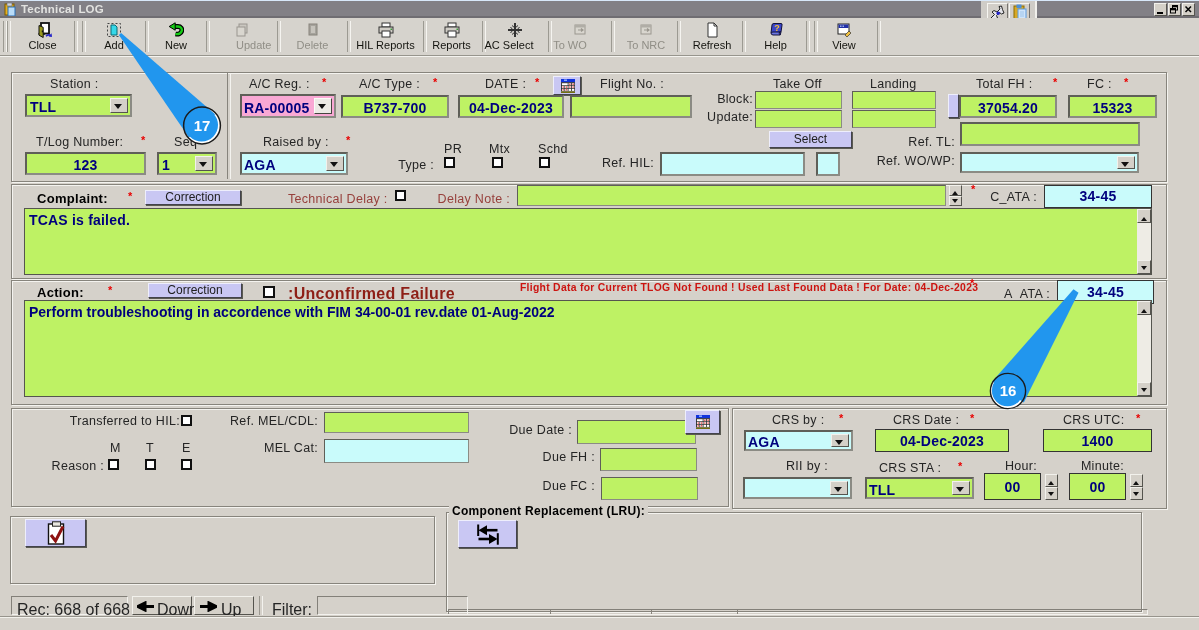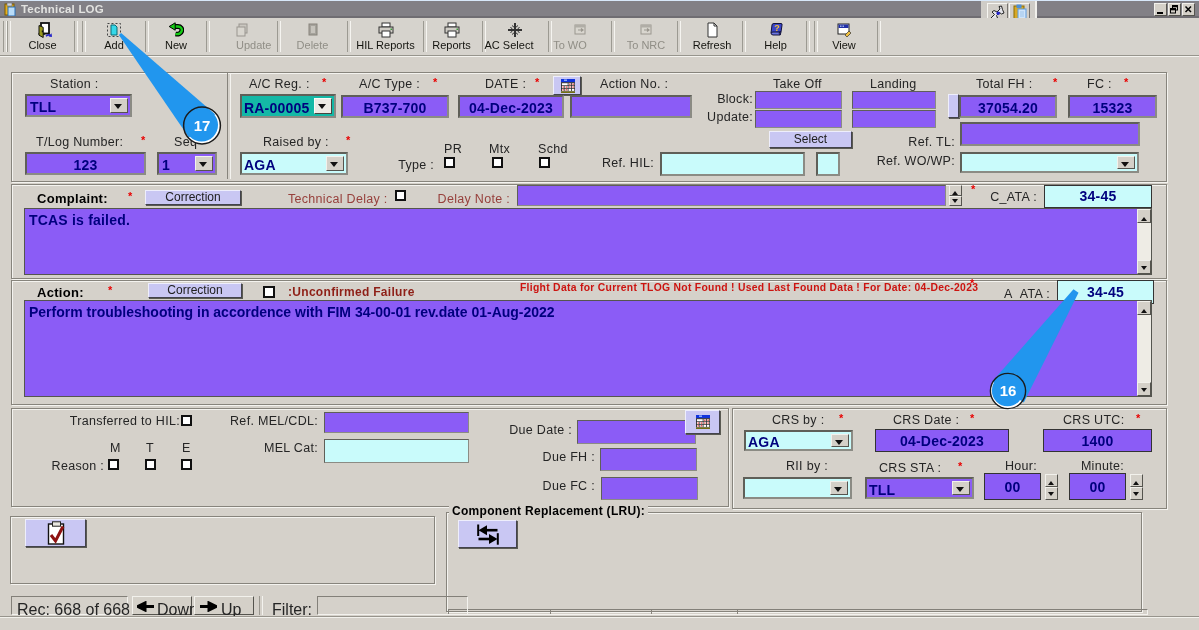--- a/index.html
+++ b/index.html
@@ -2,21 +2,21 @@
 <html><head>
 <meta charset="utf-8">
 <style>
 html,body{margin:0;padding:0;}
 body{width:1199px;height:630px;position:relative;overflow:hidden;background:#d5d1ca;font-family:"Liberation Sans",sans-serif;}
 .ab{position:absolute;}
 .lab{position:absolute;font-size:12.5px;letter-spacing:0.3px;color:#252525;white-space:nowrap;}
 .sm{font-size:16px;letter-spacing:0;}
 .mar{color:#97403c;}
 .red{color:#e80000;font-size:11px;font-weight:bold;}
-.tb{position:absolute;background:#8b5cf6;border:2px solid;border-color:#5f5f58 #8b8b84 #8b8b84 #5f5f58;box-sizing:border-box;}
+.tb{position:absolute;background:#bef264;border:2px solid;border-color:#5f5f58 #8b8b84 #8b8b84 #5f5f58;box-sizing:border-box;}
 .cy{background:#c9fbfb;}
 .nb{color:#00007e;font-weight:bold;font-size:14px;letter-spacing:0.2px;}
 .grp{position:absolute;border:1px solid #87847c;box-shadow:1px 1px 0 #f4f3ef, inset 1px 1px 0 #f4f3ef;}
 .btn{position:absolute;background:#c9c7f3;border:1px solid;border-color:#eeeefc #43434b #43434b #eeeefc;box-shadow:1px 1px 0 #5a5a52;box-sizing:border-box;text-align:center;color:#202020;}
 .cb{position:absolute;width:11px;height:11px;background:#fff;border:2px solid #101010;box-sizing:border-box;}
 .dd{position:absolute;top:2px;right:2px;bottom:2px;width:16px;background:#d4d0c8;border:1px solid;border-color:#f2f1ec #55544e #55544e #f2f1ec;}
 .dd:after{content:"";position:absolute;left:3px;top:5px;border:4.5px solid transparent;border-top:5.5px solid #111;}
 .tbtn{position:absolute;top:20px;height:33px;text-align:center;font-size:11px;color:#14140f;}
 .tsep{position:absolute;top:21px;height:31px;width:2px;border-left:1px solid #9c9a92;border-right:1px solid #f5f4f0;}
 .dis{color:#908e86;}
@@ -221,21 +221,21 @@
 <div class="lab" style="left:174px;top:135px;">Seq</div>
 <div class="tb" style="left:25px;top:152px;width:121px;height:23px;">
     <span class="nb" style="position:absolute;left:0;right:0;top:3px;text-align:center;">123</span>
   </div>
 <div class="tb" style="left:157px;top:152px;width:60px;height:23px;">
     <span class="nb" style="position:absolute;left:3px;top:3px;">1</span>
     <div class="dd"></div>
   </div>
 <div class="lab" style="left:249px;top:77px;">A/C Reg. :</div>
 <span class="red ab" style="left:322px;top:76px;">*</span>
-<div class="tb" style="left:240px;top:94px;width:96px;height:24px;background:#14b8a6;">
+<div class="tb" style="left:240px;top:94px;width:96px;height:24px;background:#f9a8d4;">
     <span class="nb" style="position:absolute;left:2px;top:4px;">RA-00005</span>
     <div class="dd" style="background:#eceae5;border-color:#fafaf7 #45443f #45443f #fafaf7;"></div>
   </div>
 <div class="lab" style="left:359px;top:77px;">A/C Type :</div>
 <span class="red ab" style="left:433px;top:76px;">*</span>
 <div class="tb" style="left:341px;top:95px;width:108px;height:23px;">
     <span class="nb" style="position:absolute;left:0;right:0;top:3px;text-align:center;">B737-700</span>
   </div>
 <div class="lab" style="left:485px;top:77px;">DATE :</div>
 <span class="red ab" style="left:535px;top:76px;">*</span>
@@ -266,21 +266,21 @@
         <rect x="11.5" y="7.4" width="1.3" height="1.3"></rect>
         <rect x="1.6" y="10.2" width="1.3" height="1.3"></rect>
         <rect x="4.9" y="10.2" width="1.3" height="1.3"></rect>
       </g>
       <rect y="12.4" width="14" height="1.6" fill="#726f12"></rect>
     </svg>
   </div>
 <div class="tb" style="left:458px;top:95px;width:106px;height:23px;">
     <span class="nb" style="position:absolute;left:0;right:0;top:3px;text-align:center;">04-Dec-2023</span>
   </div>
-<div class="lab" style="left:600px;top:77px;">Action No. :</div>
+<div class="lab" style="left:600px;top:77px;">Flight No. :</div>
 <div class="tb" style="left:570px;top:95px;width:122px;height:23px;"></div>
 <div class="lab" style="right:446px;top:92px;margin-left:42px;">Block:</div>
 <div class="lab" style="right:446px;top:110px;">Update:</div>
 <div class="lab" style="left:773px;top:77px;">Take Off</div>
 <div class="lab" style="left:870px;top:77px;">Landing</div>
 <div class="tb" style="left:755px;top:91px;width:87px;height:18px;border-width:1px;"></div>
 <div class="tb" style="left:755px;top:110px;width:87px;height:18px;border-width:1px;"></div>
 <div class="tb" style="left:852px;top:91px;width:84px;height:18px;border-width:1px;"></div>
 <div class="tb" style="left:852px;top:110px;width:84px;height:18px;border-width:1px;"></div>
 <div class="btn" style="left:948px;top:94px;width:11px;height:24px;"></div>
@@ -346,21 +346,21 @@
   </div>
 <div class="sb" style="left:1137px;top:260px;width:14px;height:14px;">
     <div class="dnar" style="left:3px;top:5px;"></div>
   </div>
 
 <div class="grp" style="left:11px;top:280px;width:1154px;height:123px;"></div>
 <div class="lab" style="left:37px;top:285px;font-weight:bold;font-size:13px;color:#000;">Action:</div>
 <span class="red ab" style="left:108px;top:284px;">*</span>
 <div class="btn" style="left:148px;top:283px;width:94px;height:15px;font-size:12px;line-height:13px;">Correction</div>
 <div class="cb" style="left:263px;top:286px;width:12px;height:12px;"></div>
-<div class="lab mar" style="left:288px;top:285px;font-weight:bold;font-size:12px;letter-spacing:0.3px;color:#8e1f16;">:Unconfirmed Failure</div>
+<div class="lab mar" style="left:288px;top:285px;font-weight:bold;font-size:16px;letter-spacing:0.3px;color:#8e1f16;">:Unconfirmed Failure</div>
 <div class="lab" style="left:520px;top:282px;font-weight:bold;font-size:10.35px;color:#cc1410;">Flight Data for Current TLOG Not Found ! Used Last Found Data ! For Date: 04-Dec-2023</div>
 <span class="red ab" style="left:970px;top:277px;">*</span>
 <div class="lab" style="right:149px;top:287px;">A_ATA :</div>
 <div class="tb cy" style="left:1057px;top:280px;width:97px;height:24px;border-width:1px;border-color:#333;">
     <span class="nb" style="position:absolute;left:0;right:0;top:3px;text-align:center;">34-45</span>
   </div>
 <div class="tb" style="left:24px;top:300px;width:1128px;height:97px;border-width:1px;border-color:#55554f;">
     <span class="nb" style="position:absolute;left:4px;top:3px;font-size:14px;letter-spacing:0;">Perform troubleshooting in accordence with FIM 34-00-01 rev.date 01-Aug-2022</span>
   </div>
 <div class="ab" style="left:1137px;top:301px;width:14px;height:95px;background:#eeece5;"></div>

